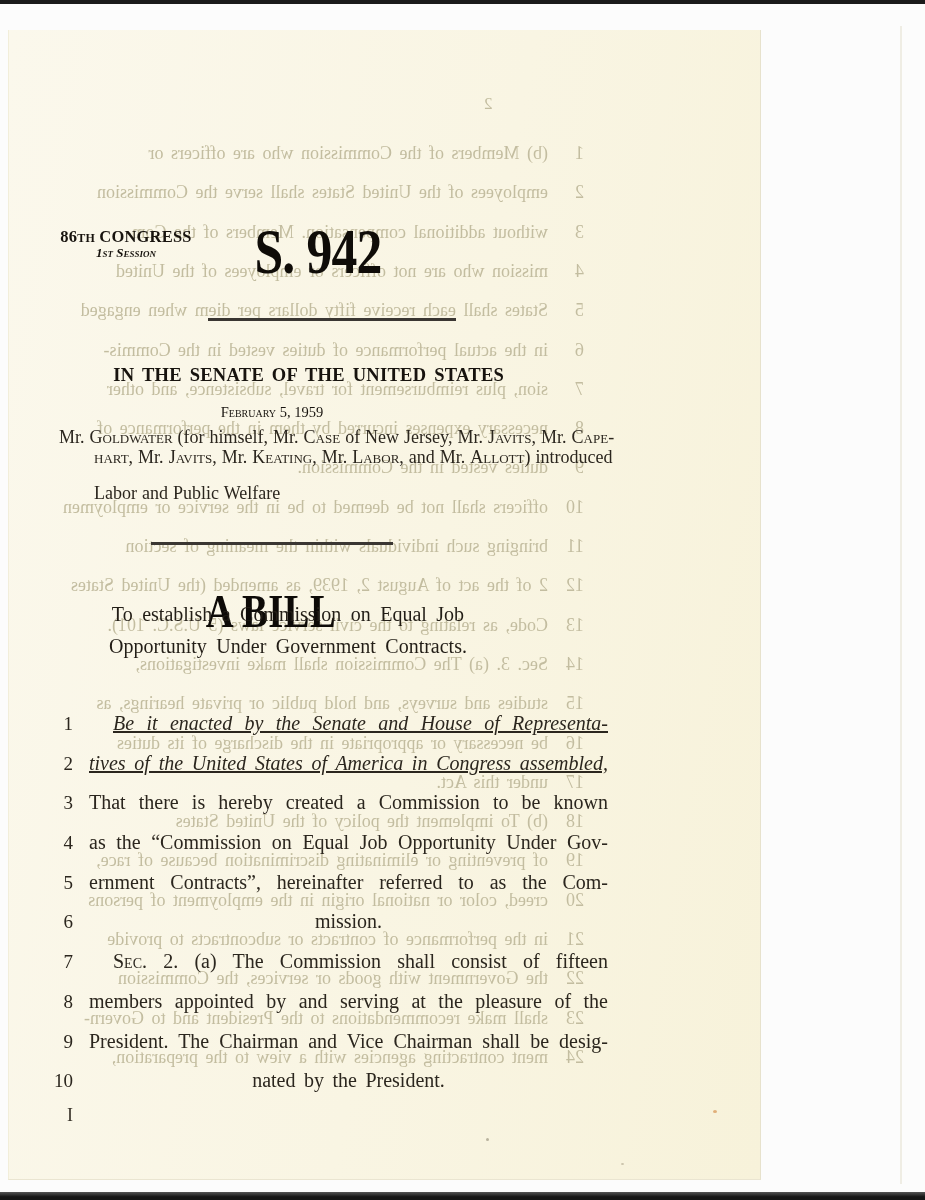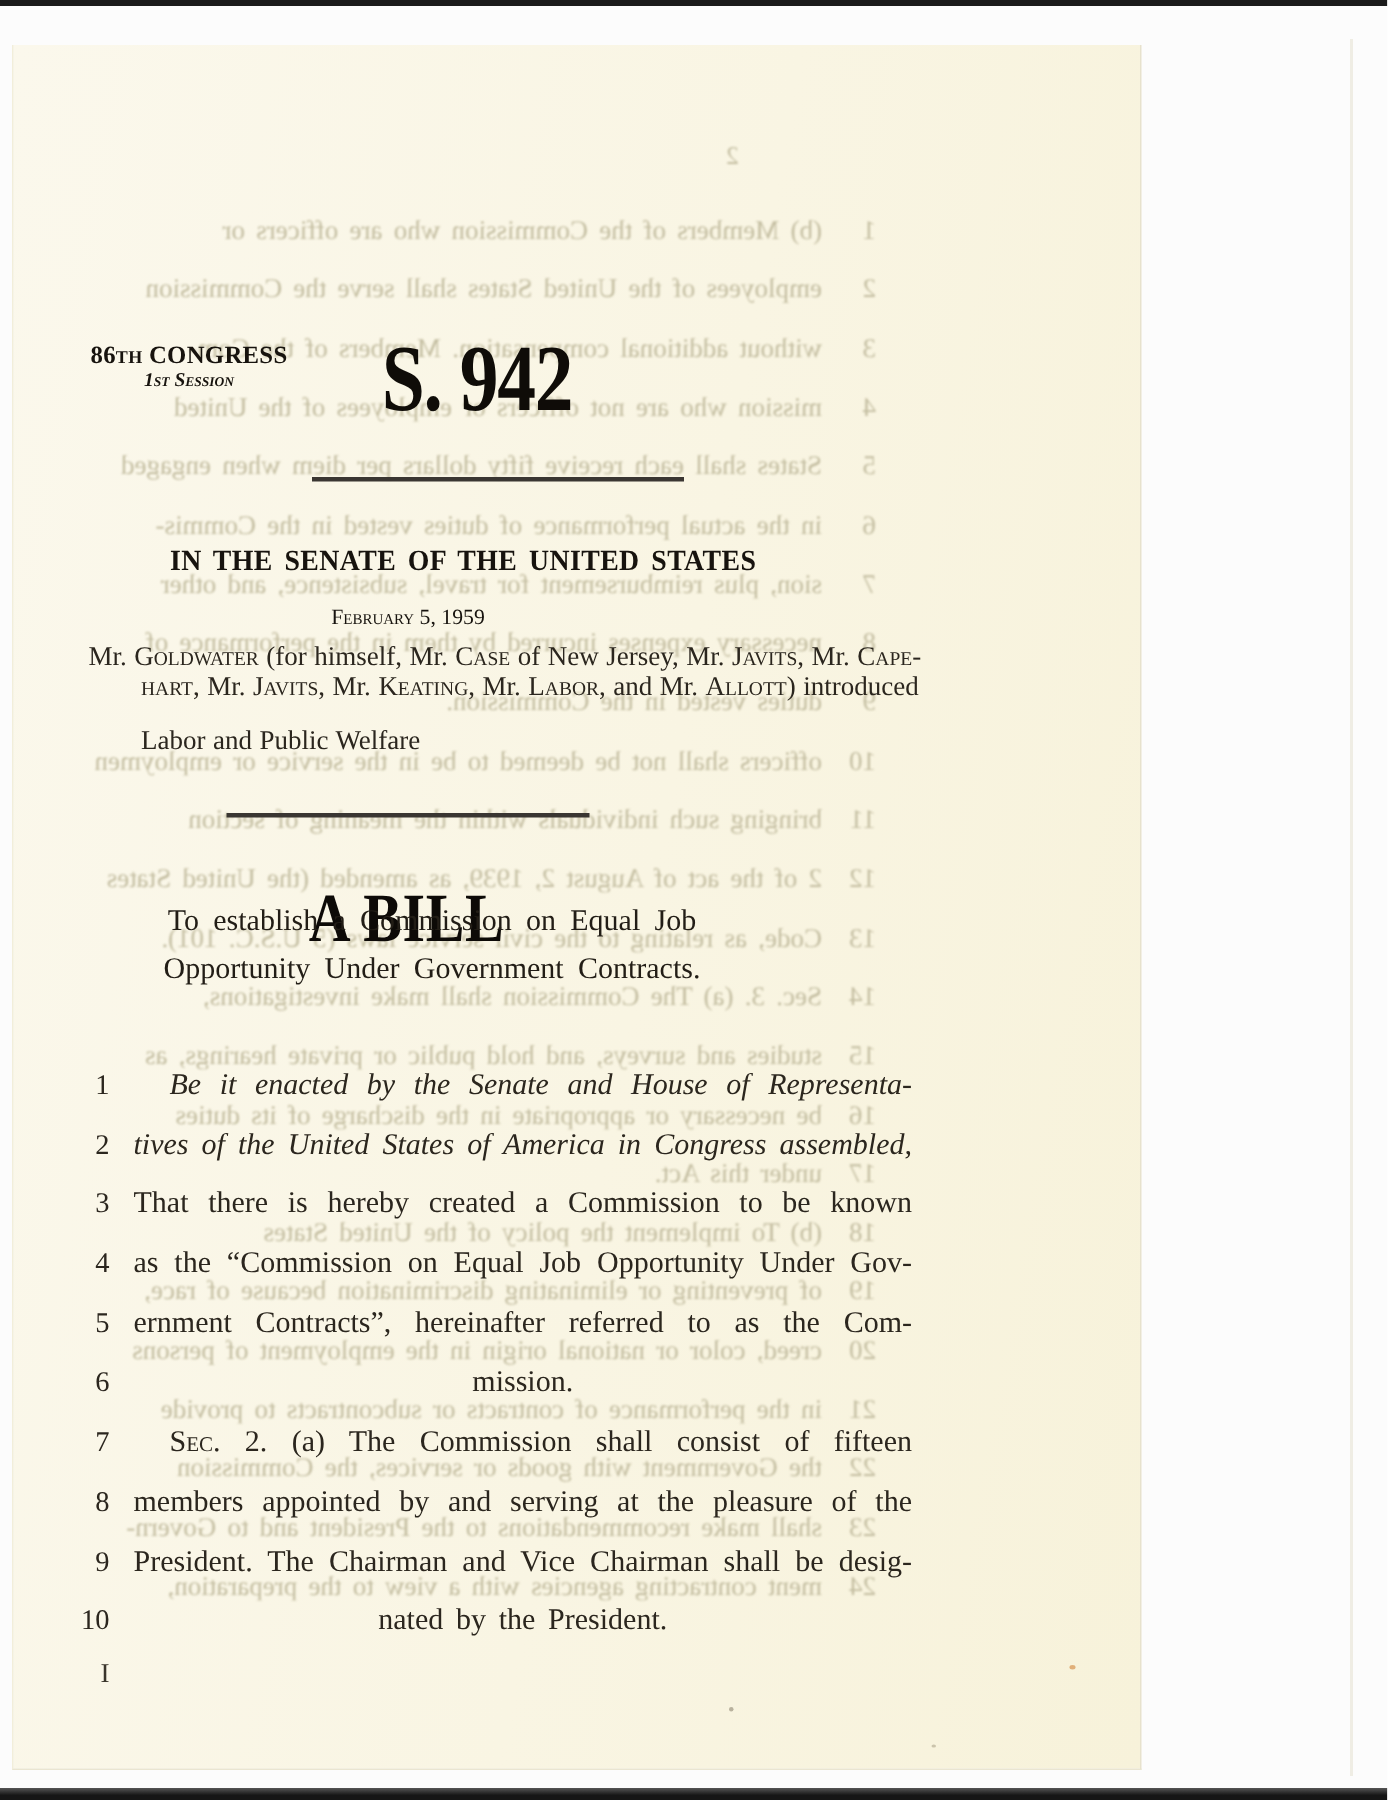--- a/index.html
+++ b/index.html
@@ -38,21 +38,21 @@
   .gnum{flex:none;width:20px;}
   .gtext{flex:1;margin-left:16px;overflow:hidden;}
   .ghost-page-num{
     position:absolute;left:475px;top:64px;transform:scaleX(-1);
     color:var(--ghost-ink);filter:blur(.7px);font-size:17px;
   }
   
   .printed{position:absolute;inset:0;color:var(--ink);}
   .abs{position:absolute;}
   .sc{font-variant:small-caps;}
-  .it{font-style:italic;}
+  .it{font-style:italic;text-decoration:underline;}
   .congress-block{left:50px;top:198px;width:134px;text-align:center;color:var(--heading-ink);font-weight:bold;}
   .congress-block .l1{font-size:16.5px;line-height:17px;letter-spacing:.2px;white-space:nowrap;}
   .congress-block .l2{font-size:13px;line-height:13px;margin-top:1px;font-style:italic;}
   .bill-number{
     left:229px;top:191px;width:160px;text-align:center;
     font-size:63px;line-height:1;font-weight:bold;color:#0f0c08;
     transform:scaleX(.82);letter-spacing:-1px;white-space:nowrap;
   }
   .rule{background:var(--rule);height:3px;}
   .rule-1{left:199px;top:288px;width:248px;}

